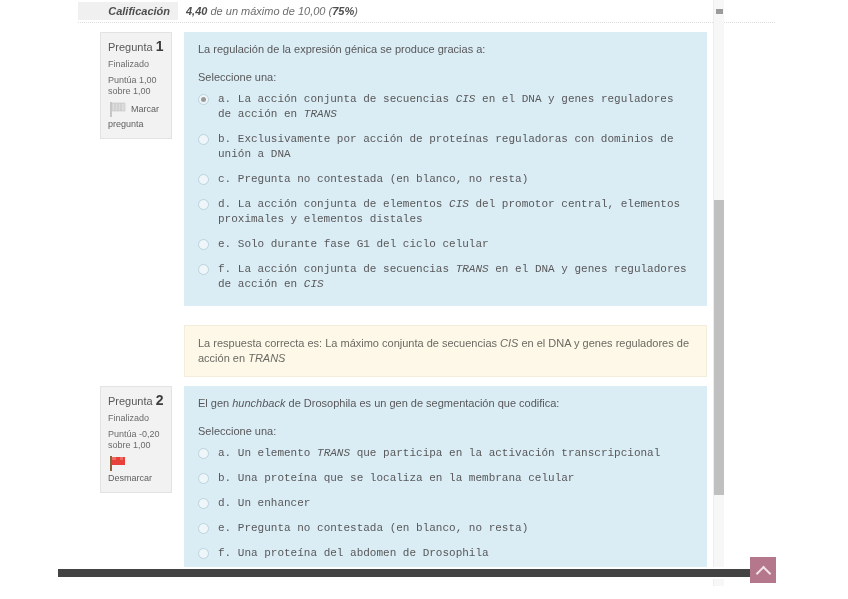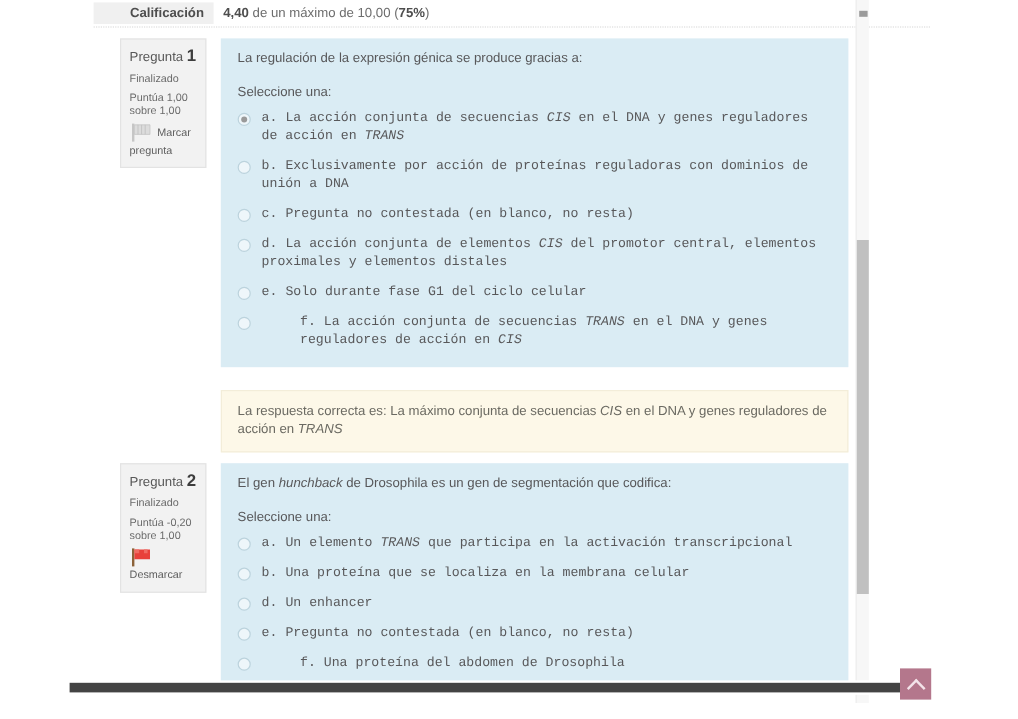--- a/index.html
+++ b/index.html
@@ -42,20 +42,21 @@
     min-height: 560px;
   }
 
   
   .grade-row {
     display: flex;
     align-items: flex-start;
     padding-top: 2px;
     height: 22px;
     box-sizing: border-box;
+    font-style: italic;
   }
   .grade-label {
     background: #f0f0f0;
     color: #4e4e4e;
     font-weight: bold;
     font-size: 11px;
     padding: 3px 8px 3px 0;
     text-align: right;
     width: 100px;
     box-sizing: border-box;
@@ -154,21 +155,21 @@
   .answers { }
   .answer {
     display: flex;
     align-items: flex-start;
     margin-bottom: 10px;
     font-size: 11px;
     color: #58585a;
     line-height: 15px;
     font-family: Liberation Mono, monospace;
   }
-  .answer:last-child { margin-bottom: 0; gap: 32px; }
+  .answer:last-child { margin-bottom: 0; }
   .radio {
     flex: none;
     width: 11px;
     height: 11px;
     border-radius: 50%;
     background: #eef6fa;
     border: 1px solid #bcd3dd;
     box-sizing: border-box;
     margin-top: 2px;
     margin-right: 9px;

